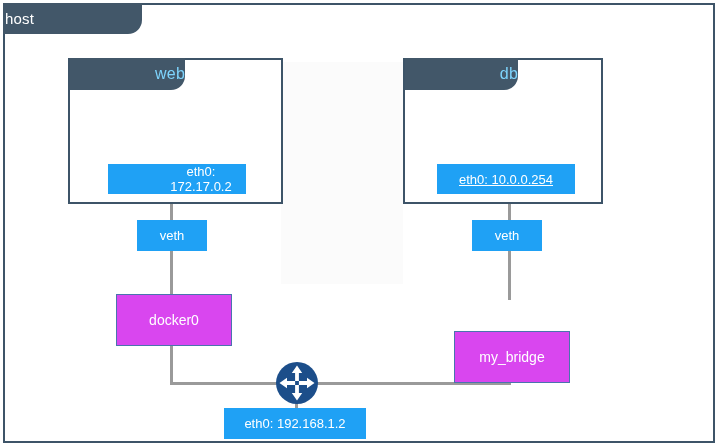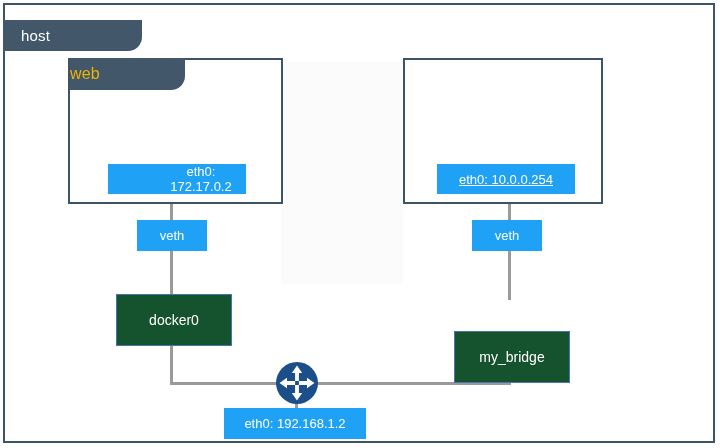--- a/index.html
+++ b/index.html
@@ -28,29 +28,29 @@
     top: 3px;
     width: 712px;
     height: 440px;
     box-sizing: border-box;
     border: 2px solid #3d5468;
     background: #ffffff;
   }
   .host-tab {
     position: absolute;
     left: 3px;
-    top: 20px;
+    top: 3px;
     width: 139px;
     height: 31px;
     background: #425769;
     border-bottom-right-radius: 14px;
     color: #ffffff;
     font-size: 15px;
     line-height: 31px;
-    padding-left: 18px;
+    padding-left: 2px;
     box-sizing: border-box;
     letter-spacing: 0.2px;
   }
 
   
   .wash {
     position: absolute;
     left: 281px;
     top: 62px;
     width: 122px;
@@ -74,22 +74,22 @@
   .ns-box {
     position: absolute;
     box-sizing: border-box;
     border: 2px solid #3d5468;
     background: #ffffff;
   }
   .ns-tab {
     position: absolute;
     background: #425769;
     border-bottom-right-radius: 14px;
-    color: #eab308;
-    text-align: left;
+    color: #7dd3fc;
+    text-align: right;
     box-sizing: border-box;
     font-size: 16px;
     letter-spacing: 0.2px;
   }
 
   
   .azure {
     position: absolute;
     background: #1fa1f5;
     color: #ffffff;
@@ -97,21 +97,21 @@
     display: flex;
     align-items: center;
     justify-content: center;
     box-sizing: border-box;
     text-align: center;
   }
 
   
   .navy {
     position: absolute;
-    background: #14532d;
+    background: #d946ef;
     border: 1px solid #4a74ad;
     color: #ffffff;
     font-size: 14px;
     display: flex;
     align-items: center;
     justify-content: center;
     box-sizing: border-box;
     text-align: center;
   }
 
@@ -152,20 +152,23 @@
 
   <div class="ns-box" style="left:68px; top:58px; width:215px; height:146px;"></div>
   <div class="ns-tab" style="left:70px; top:58px; width:115px; height:32px; line-height:32px;">
     <span>web</span>
   </div>
   <div class="azure" style="left:108px; top:164px; width:138px; height:30px;padding-left:48px;">
     <span>eth0: 172.17.0.2</span>
   </div>
 
   <div class="ns-box" style="left:403px; top:58px; width:200px; height:146px;"></div>
+  <div class="ns-tab" style="left:405px; top:58px; width:113px; height:32px; line-height:32px;">
+    <span>db</span>
+  </div>
   <div class="azure" style="left:437px; top:164px; width:138px; height:30px;text-decoration:underline;">
     <span>eth0: 10.0.0.254</span>
   </div>
 
   <div class="azure" style="left:137px; top:220px; width:70px; height:31px;">
     <span>veth</span>
   </div>
   <div class="azure" style="left:472px; top:220px; width:70px; height:31px;">
     <span>veth</span>
   </div>

